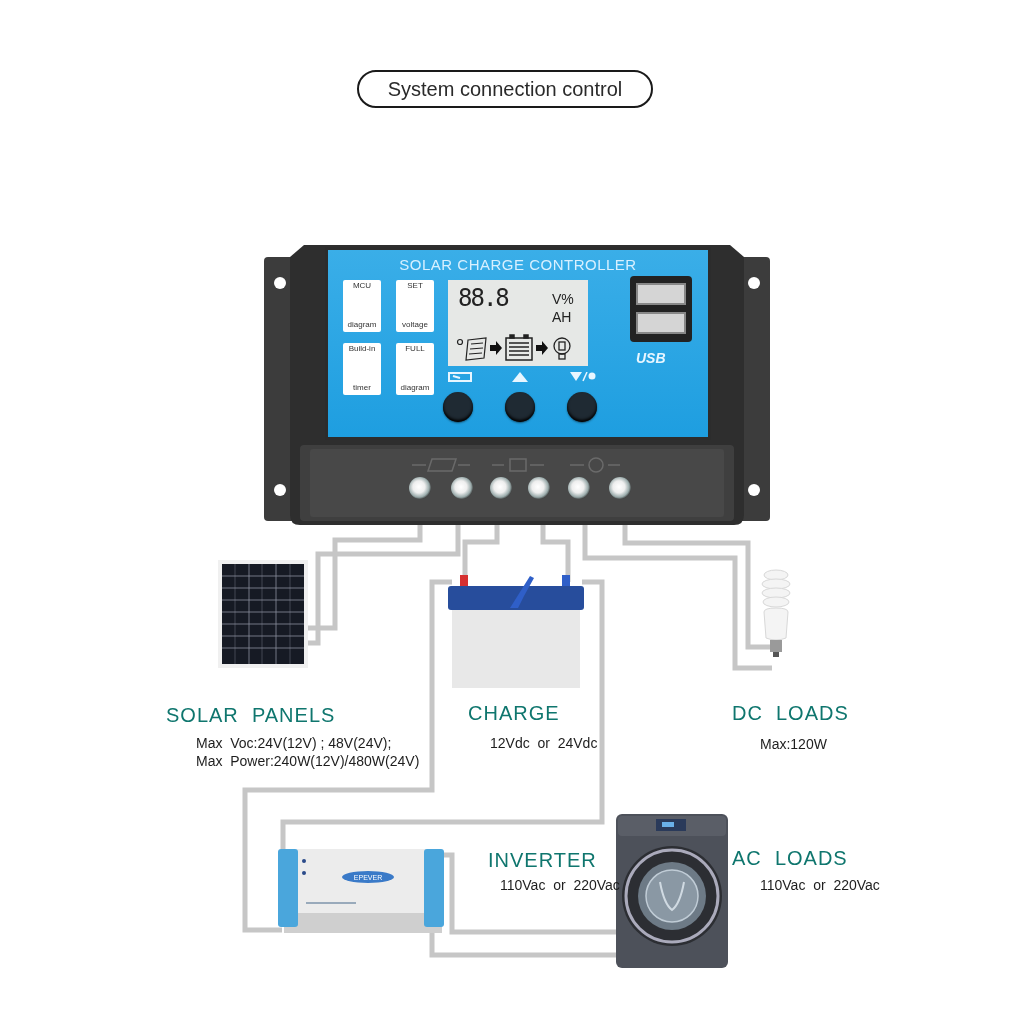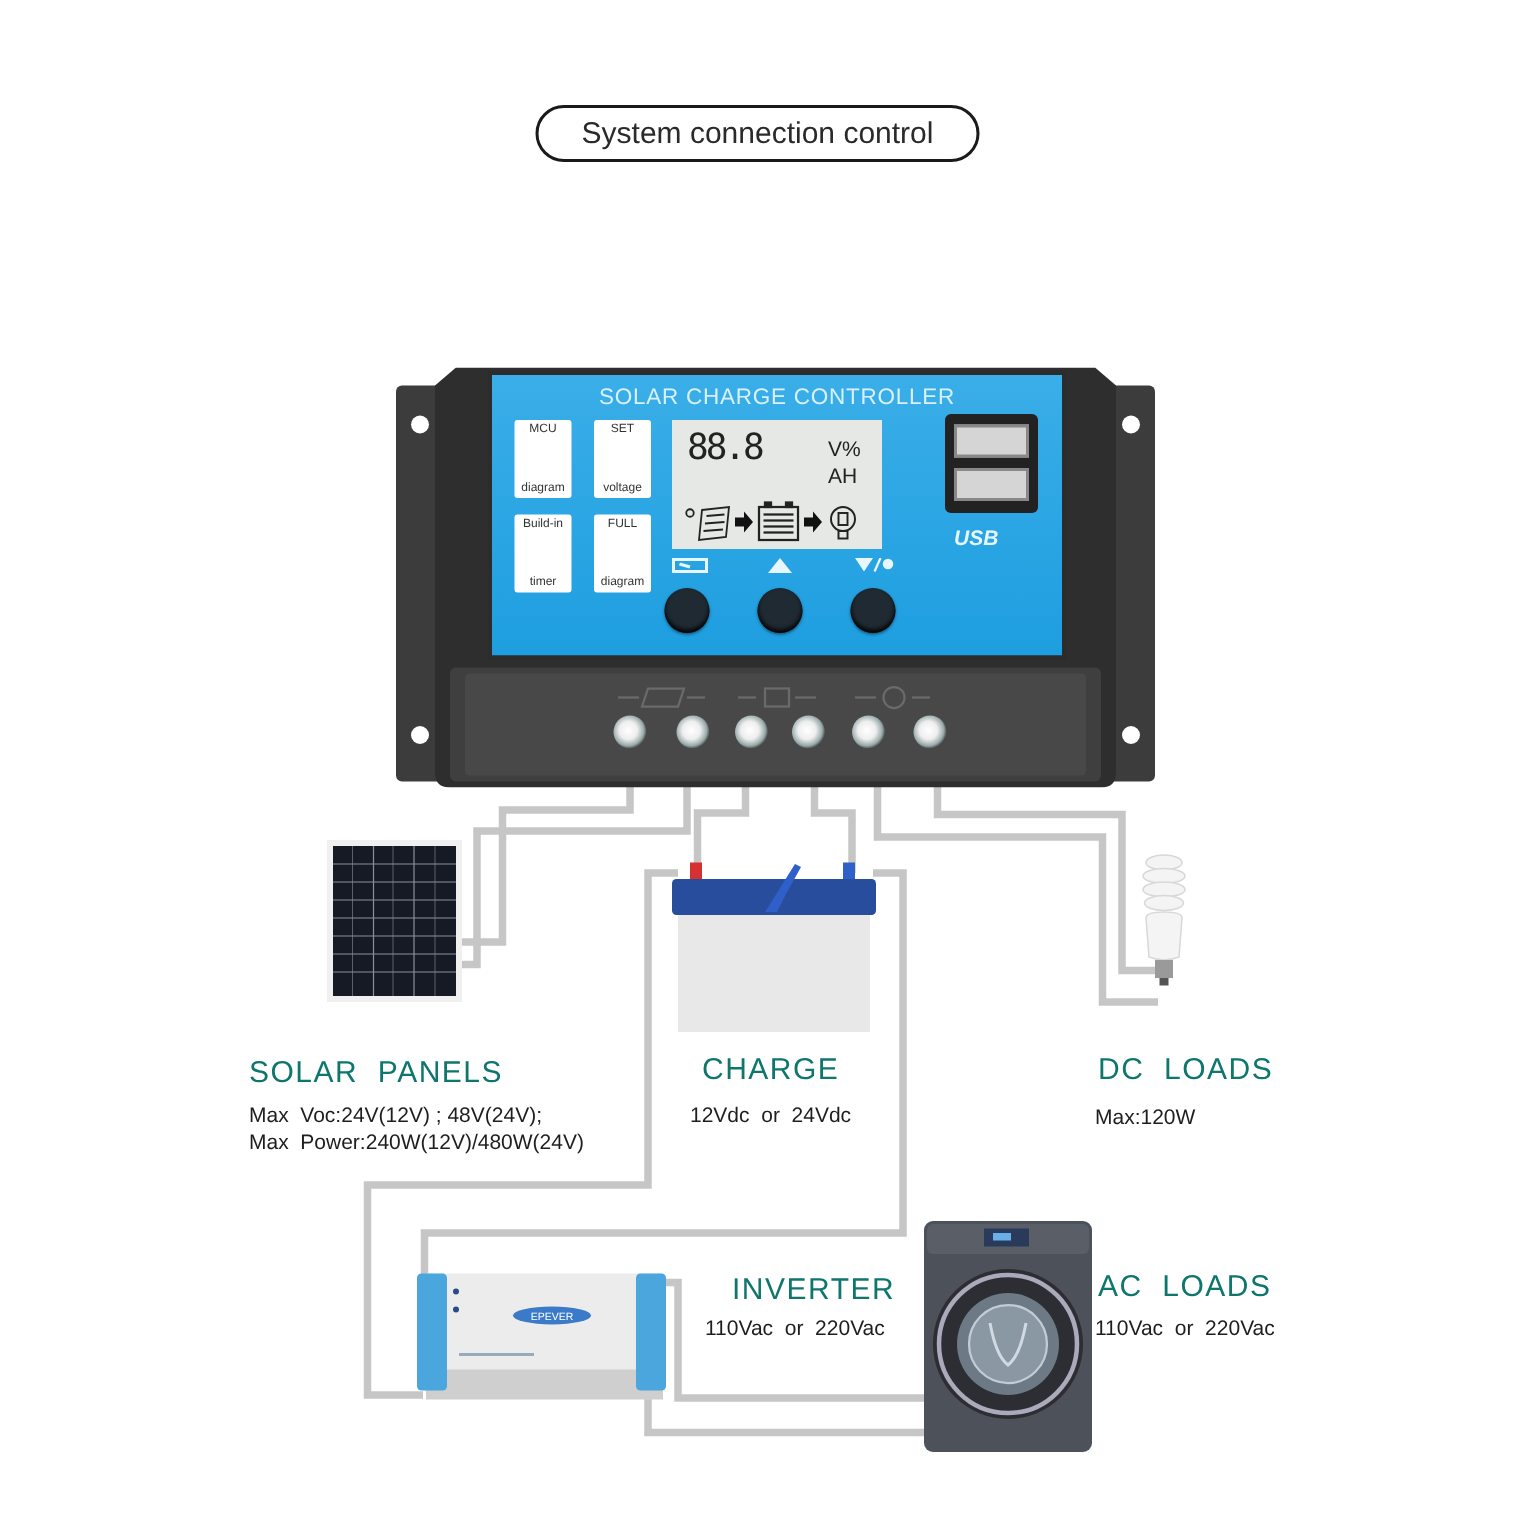--- a/index.html
+++ b/index.html
@@ -1,21 +1,21 @@
 <!DOCTYPE html>
 <html><head>
 <meta charset="utf-8">
 <style>
   html,body{margin:0;padding:0;background:#fff;}
   body{width:1010px;height:1010px;position:relative;overflow:hidden;font-family:"Liberation Sans",sans-serif;color:#222;}
   .abs{position:absolute;}
   .title-pill{left:357px;top:70px;width:296px;height:38px;border:2px solid #1a1a1a;border-radius:20px;box-sizing:border-box;display:flex;align-items:center;justify-content:center;font-size:20px;color:#2a2a2a;}
   svg.wires{position:absolute;left:0;top:0;}
   .lbl-big{font-size:20px;letter-spacing:1px;color:#0f766e;white-space:pre;}
-  .lbl-sm{font-size:14px;color:#1e1e1e;white-space:pre;line-height:18px;}
+  .lbl-sm{font-size:14px;color:#1e1e1e;white-space:pre;line-height:18px;margin-left:30px;}
   
   .ctrl-body{left:264px;top:245px;width:506px;height:280px;}
   .ctrl-panel{left:325px;top:247px;width:386px;height:193px;background:linear-gradient(180deg,#3aaee8,#1e9ee0);border:3px solid #2c2c2c;box-sizing:border-box;}
   .ctrl-head{left:0;right:0;top:6px;text-align:center;color:#d8f0ff;font-size:15px;letter-spacing:0.5px;}
   .feat{background:#fff;border-radius:2px;display:flex;flex-direction:column;align-items:center;justify-content:flex-end;font-size:8px;line-height:9px;color:#333;text-align:center;padding-bottom:3px;box-sizing:border-box;width:38px;height:52px;gap:30px;}
   .lcd{left:120px;top:30px;width:140px;height:86px;background:#e6e8e6;}
   .lcd-digits{left:10px;top:4px;font-family:"DejaVu Sans Mono",monospace;font-size:24px;color:#222;letter-spacing:-2px;}
   .lcd-units{left:104px;top:10px;font-size:14px;line-height:18px;color:#222;}
   .knob{width:30px;height:30px;border-radius:50%;background:#1f2a33;box-shadow:inset 0 -2px 3px #000,0 1px 2px rgba(0,0,0,.5);}
   .usb{left:302px;top:26px;width:62px;height:66px;background:#222;border-radius:4px;}

